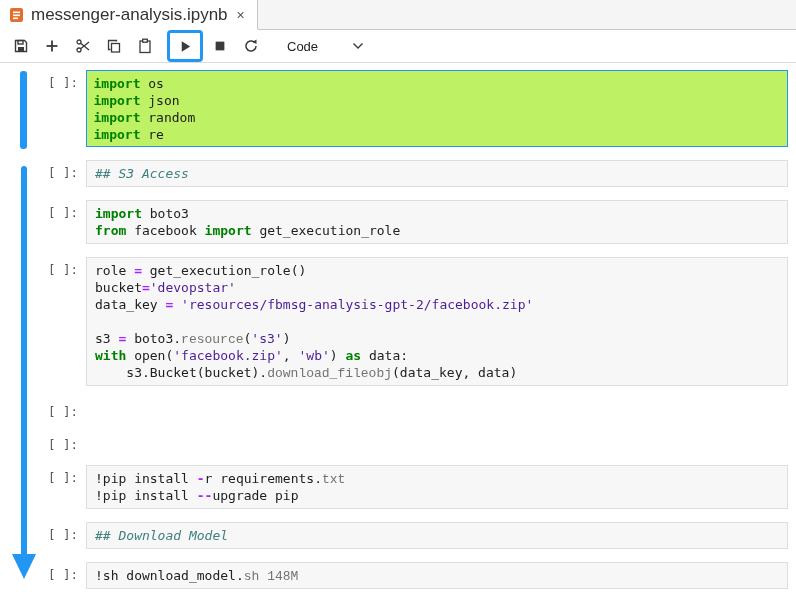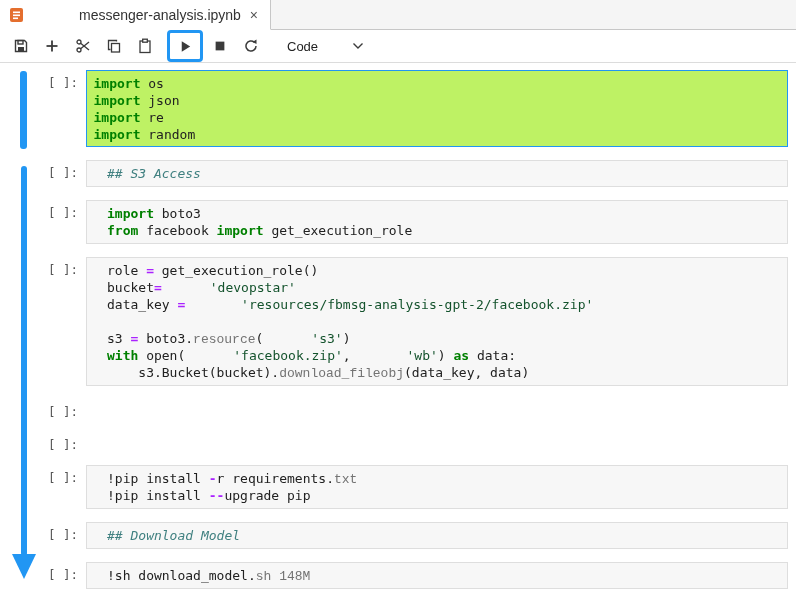--- a/index.html
+++ b/index.html
@@ -7,48 +7,48 @@
     width:796px;height:609px;position:relative;overflow:hidden;
     background:#ffffff;font-family:"Liberation Sans","DejaVu Sans",sans-serif;
   }
   
   .tabbar{height:29px;background:#f5f5f5;border-bottom:1px solid #c7c7c7;display:flex;}
   .tab{
     display:flex;align-items:center;gap:7px;background:#fff;
     border-right:1px solid #c7c7c7;padding:0 10px 0 9px;
     margin-bottom:-1px;border-bottom:1px solid #fff;min-width:196px;
   }
-  .tab-title{font-size:14px;color:#333;white-space:nowrap;margin-left:48px;}
+  .tab-title{font-size:17px;color:#333;white-space:nowrap;}
   .tab-close{margin-left:auto;color:#555;font-size:14px;line-height:14px;padding:0 2px;cursor:pointer;}
   .nb-icon{width:15px;height:16px;display:inline-block;}
   
   .toolbar{height:32px;display:flex;align-items:center;padding:0 10px;border-bottom:1px solid #dcdcdc;background:#fff;}
   .tbtn{width:22px;height:24px;display:flex;align-items:center;justify-content:center;margin-right:9px;cursor:pointer;}
   .tbtn svg{display:block;}
   .run-wrap{border:3px solid #2196F3;border-radius:4px;padding:1px 4px;margin:0 6px 0 2px;display:flex;align-items:center;}
   .run-wrap .tbtn{margin-right:0;}
   .mode-select{display:flex;margin-left:16px;cursor:pointer;}
   .mode-label{font-size:13px;color:#222;}
   .mode-chevron{margin-left:34px;display:flex;align-items:center;}
   
   #cells{position:absolute;top:70px;left:0;right:0;}
   .cellrow{display:flex;margin:0 8px 13px 0;}
   .prompt{
     width:86px;box-sizing:border-box;text-align:right;padding:5px 8px 0 0;
     font-family:"DejaVu Sans Mono","Liberation Mono",monospace;font-size:12.5px;color:#565656;flex:0 0 86px;
   }
   .editor{
     flex:1;box-sizing:border-box;background:#f7f7f7;border:1px solid #dedede;
-    padding:4px 20px;font-family:"DejaVu Sans Mono","Liberation Mono",monospace;
+    padding:4px 8px;font-family:"DejaVu Sans Mono","Liberation Mono",monospace;
     font-size:13px;line-height:17px;white-space:pre;color:#212121;
   }
   .cellrow.selected .editor{background:#bef264;border:1.5px solid #2196F3;padding:3.5px 6.5px;}
   .line{height:17px;}
   .tk-kw{color:#008000;font-weight:bold;}
-  .tk-str{color:#14532d;margin-left:48px;}
+  .tk-str{color:#4c1d95;}
   .tk-op{color:#AA22FF;font-weight:bold;}
   .tk-prop{color:#737373;font-family:Liberation Mono, monospace;}
   .tk-com{color:#408080;font-style:italic;}
   .tk-txt{color:#212121;}
   
   .active-bar{position:absolute;left:20px;top:71px;width:7px;height:78px;background:#2196F3;border-radius:3px;}
   .arrow-line{position:absolute;left:21px;top:166px;width:6px;height:390px;background:#2196F3;border-radius:3px;}
   .arrow-head{
     position:absolute;left:12px;top:554px;width:0;height:0;
     border-left:12px solid transparent;border-right:12px solid transparent;border-top:25px solid #2196F3;
@@ -130,21 +130,21 @@
       <svg width="12" height="8" viewBox="0 0 12 8" fill="none" stroke="#3b3b3b" stroke-width="1.4">
         <polyline points="1.5,1.5 6,6 10.5,1.5"></polyline>
       </svg>
     </span>
   </div>
 </div>
 
 <div id="cells">
     <div class="cellrow selected">
       <div class="prompt">[ ]:</div>
-      <div class="editor"><div class="line"><span class="tk-kw">import</span><span class="tk-txt"> os</span></div><div class="line"><span class="tk-kw">import</span><span class="tk-txt"> json</span></div><div class="line"><span class="tk-kw">import</span><span class="tk-txt"> re</span></div><div class="line"><span class="tk-kw">import</span><span class="tk-txt"> random</span></div></div>
+      <div class="editor"><div class="line"><span class="tk-kw">import</span><span class="tk-txt"> os</span></div><div class="line"><span class="tk-kw">import</span><span class="tk-txt"> json</span></div><div class="line"><span class="tk-kw">import</span><span class="tk-txt"> random</span></div><div class="line"><span class="tk-kw">import</span><span class="tk-txt"> re</span></div></div>
     </div>
     <div class="cellrow">
       <div class="prompt">[ ]:</div>
       <div class="editor"><div class="line"><span class="tk-com">## S3 Access</span></div></div>
     </div>
     <div class="cellrow">
       <div class="prompt">[ ]:</div>
       <div class="editor"><div class="line"><span class="tk-kw">import</span><span class="tk-txt"> boto3</span></div><div class="line"><span class="tk-kw">from</span><span class="tk-txt"> facebook </span><span class="tk-kw">import</span><span class="tk-txt"> get_execution_role</span></div></div>
     </div>
     <div class="cellrow">

